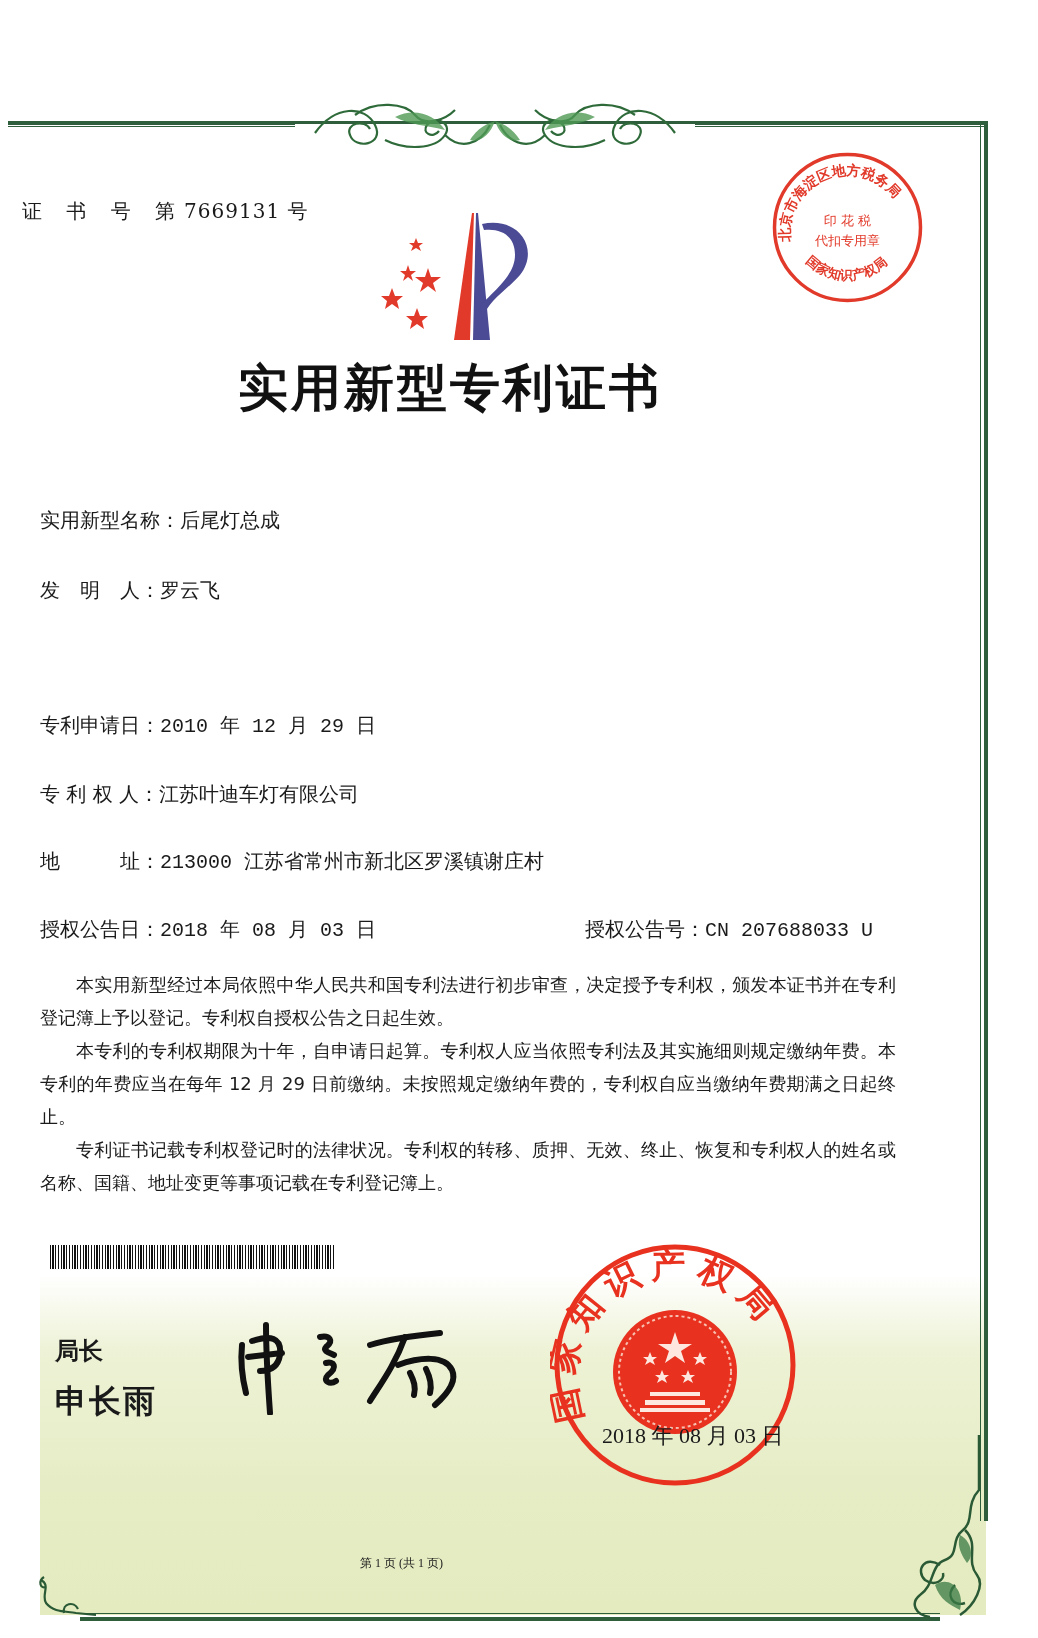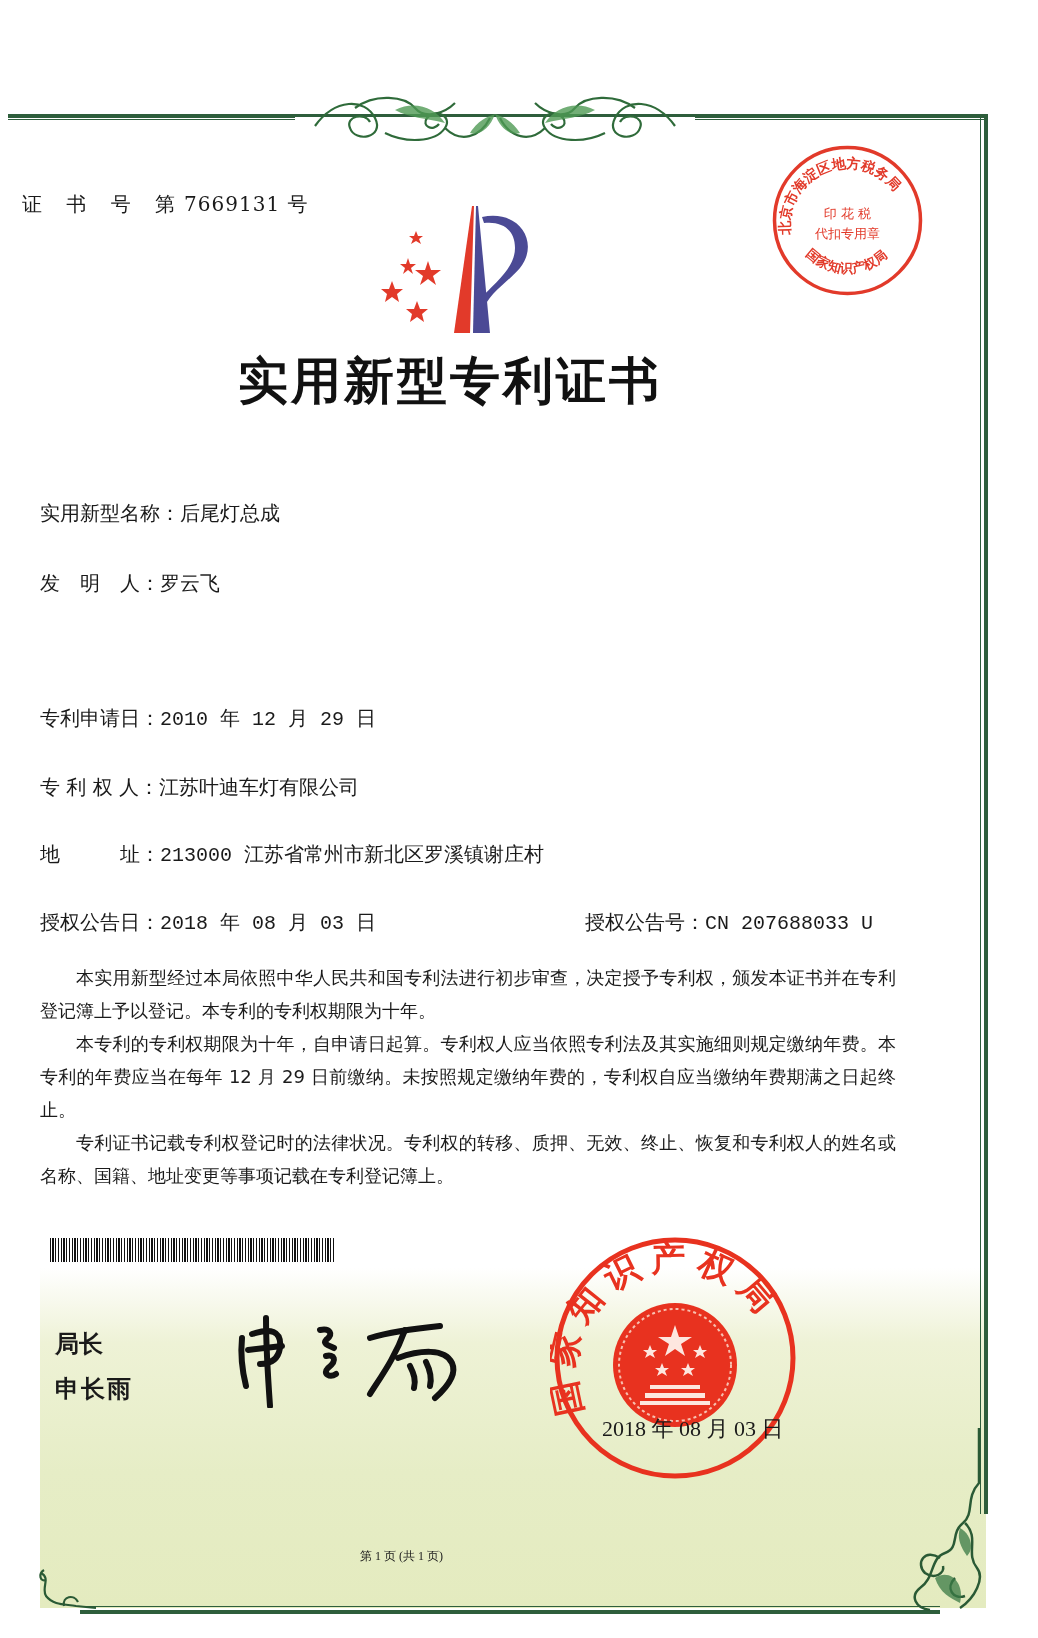--- a/index.html
+++ b/index.html
@@ -3,21 +3,21 @@
 <meta charset="utf-8">
 <style>
   html, body { margin:0; padding:0; }
   body {
     width:1038px; height:1638px; position:relative; overflow:hidden;
     background:#ffffff;
     font-family:"DejaVu Serif","Liberation Serif",serif;
     color:#1a1a1a;
   }
   .sheet {
-    position:absolute; left:0; top:8px; width:1038px; height:1190px;
+    position:absolute; left:0; top:15px; width:1038px; height:1190px;
   }
   
   .tint {
     position:absolute; left:40px; top:1260px; width:946px; height:340px;
     background:linear-gradient(180deg, rgba(255,255,255,0) 0%, #eef2d6 22%, #e6edc6 60%, #e4ebbf 100%);
   }
   
   .border-top {
     position:absolute; left:8px; top:106px; width:980px; height:6px;
     border-top:4px solid #2e5e3c; border-bottom:1.5px solid #2e5e3c;
@@ -77,21 +77,21 @@
   .p3 { top:1118px; }
   .barcode {
     position:absolute; left:50px; top:1230px; width:285px; height:24px;
     background:repeating-linear-gradient(90deg,#111 0 1px,#fff 1px 2px,#111 2px 4px,#fff 4px 5px,#111 5px 6px,#fff 6px 8px,#111 8px 9px,#fff 9px 11px);
   }
   .director-title {
     position:absolute; left:55px; top:1320px; font-size:24px; font-weight:bold;
     font-family:"DejaVu Sans","Liberation Sans",sans-serif;
   }
   .director-name {
-    position:absolute; left:55px; top:1365px; font-size:24px; font-weight:bold;
+    position:absolute; left:55px; top:1365px; font-size:32px; font-weight:bold;
     font-family:Liberation Serif, serif; letter-spacing:2px;
   }
   .signature { position:absolute; left:230px; top:1300px; width:250px; height:100px; }
   .office-seal { position:absolute; left:550px; top:1225px; width:250px; height:250px; }
   .seal-date {
     position:absolute; left:602px; top:1406px; font-size:22px; color:#1a1a1a;
     font-family:"Liberation Serif","DejaVu Serif",serif;
   }
   .page-no {
     position:absolute; left:360px; top:1540px; font-size:12px;
@@ -201,21 +201,21 @@
   <div class="field f-addr">
     <span class="lbl">地　　　址：</span><span class="val">213000 江苏省常州市新北区罗溪镇谢庄村</span>
   </div>
   <div class="field f-grant">
     <span class="lbl">授权公告日：</span><span class="val">2018 年 08 月 03 日</span>
   </div>
   <div class="field f-pubno">
     <span class="lbl">授权公告号：</span><span class="val">CN 207688033 U</span>
   </div>
 
-  <p class="para p1" style="margin:0">本实用新型经过本局依照中华人民共和国专利法进行初步审查，决定授予专利权，颁发本证书并在专利登记簿上予以登记。本专利的专利权期限为十年。</p>
+  <p class="para p1" style="margin:0">本实用新型经过本局依照中华人民共和国专利法进行初步审查，决定授予专利权，颁发本证书并在专利登记簿上予以登记。专利权自授权公告之日起生效。</p>
   <p class="para p2" style="margin:0">本专利的专利权期限为十年，自申请日起算。专利权人应当依照专利法及其实施细则规定缴纳年费。本专利的年费应当在每年 12 月 29 日前缴纳。未按照规定缴纳年费的，专利权自应当缴纳年费期满之日起终止。</p>
   <p class="para p3" style="margin:0">专利证书记载专利权登记时的法律状况。专利权的转移、质押、无效、终止、恢复和专利权人的姓名或名称、国籍、地址变更等事项记载在专利登记簿上。</p>
 
   <div class="barcode"></div>
 
   <div class="director-title">局长</div>
   <div class="director-name">申长雨</div>
 
   <svg class="signature" viewBox="0 0 250 100">
     <g fill="none" stroke="#111" stroke-width="6" stroke-linecap="round" stroke-linejoin="round">

